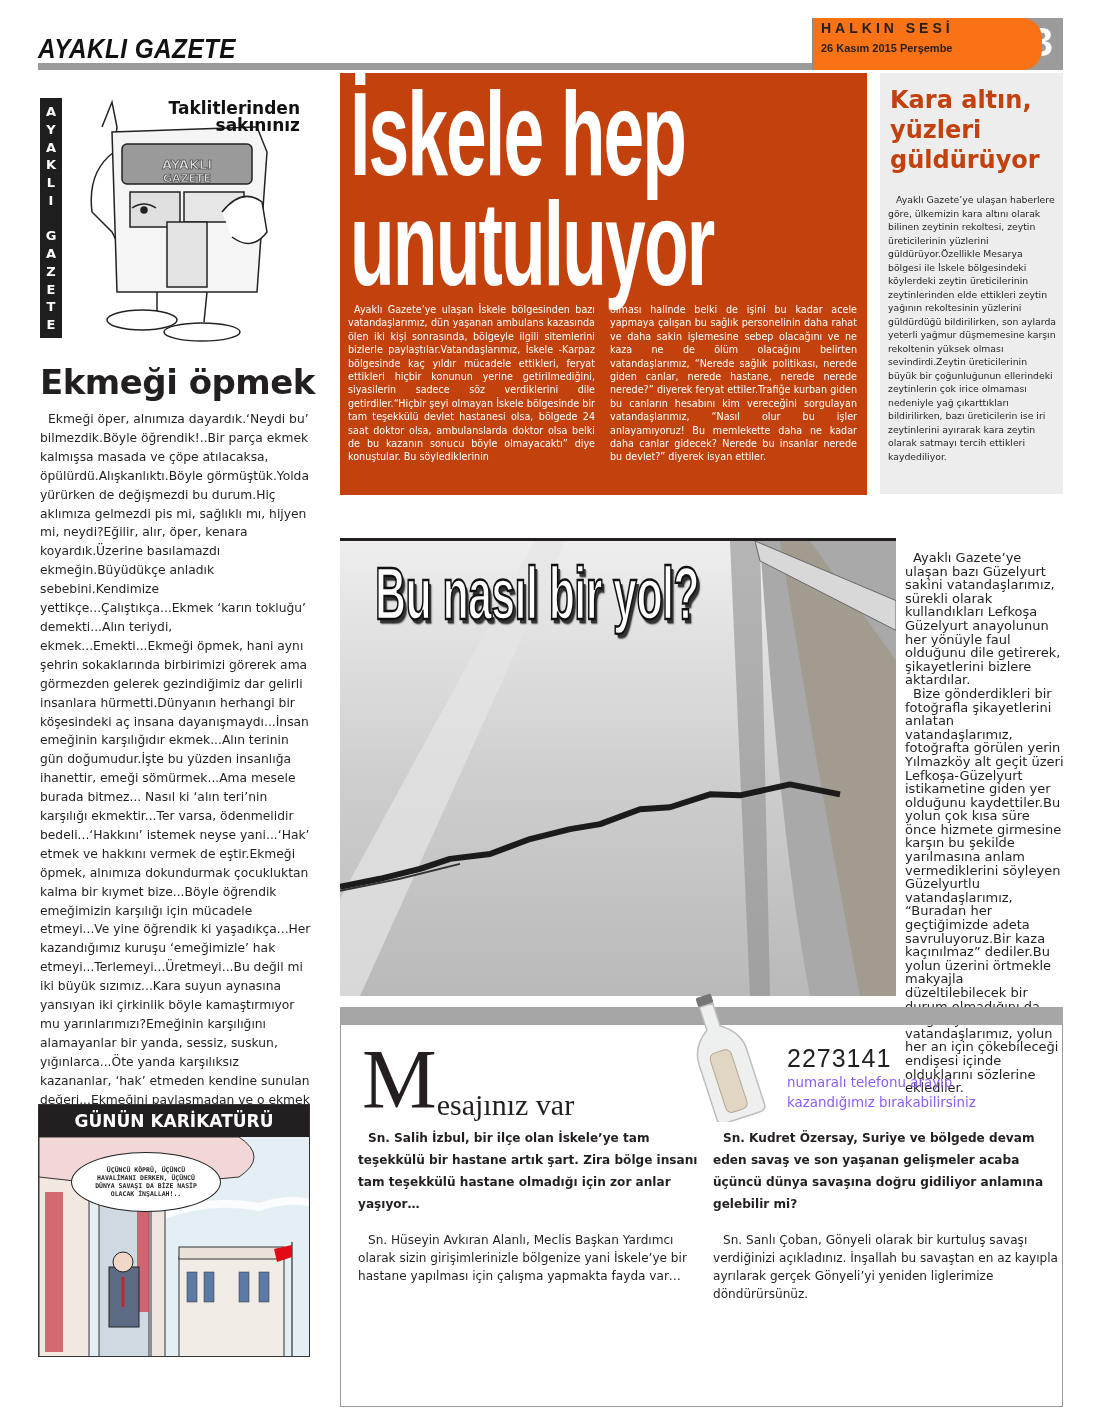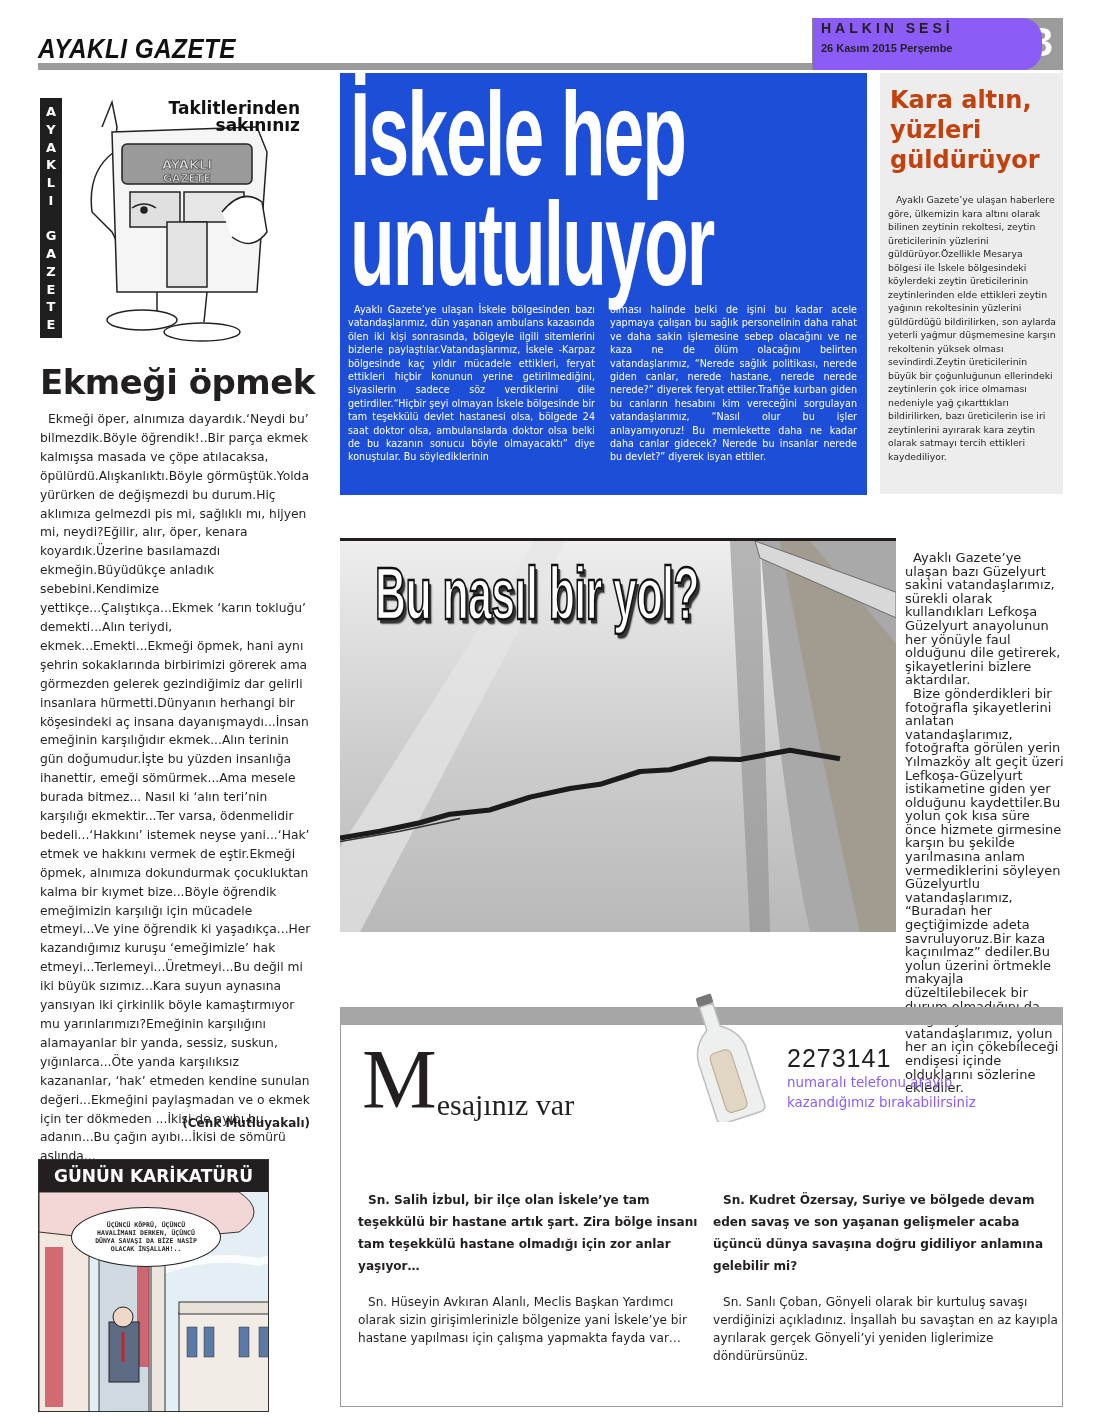--- a/index.html
+++ b/index.html
@@ -2,71 +2,71 @@
 <html><head>
 <meta charset="utf-8">
 <style>
   * { box-sizing: border-box; margin: 0; padding: 0; }
   html, body { width: 1102px; height: 1417px; background: #ffffff; overflow: hidden; }
   body { position: relative; font-family: "Liberation Sans", "DejaVu Sans", sans-serif; color: #231f20; }
 
   
   .masthead-section { position: absolute; left: 38px; top: 34px; font-family: "Liberation Sans", sans-serif; font-weight: 700; font-style: italic; font-size: 27px; letter-spacing: 0.5px; transform: scaleX(0.9); transform-origin: left; color: #111; }
   .masthead-rule { position: absolute; left: 38px; top: 63px; width: 1025px; height: 7px; background: #9b9b9b; }
-  .masthead-right { position: absolute; left: 812px; top: 18px; width: 230px; height: 52px; background: #8b5cf6; border-left: 1px solid #888; border-radius: 0 20px 20px 0; padding-left: 8px; z-index: 2; }
+  .masthead-right { position: absolute; left: 812px; top: 18px; width: 230px; height: 52px; background: #f97316; border-left: 1px solid #888; border-radius: 0 20px 20px 0; padding-left: 8px; z-index: 2; }
   .paper-name { font-size: 14px; font-weight: 700; letter-spacing: 4px; margin-top: 2px; }
   .issue-date { font-size: 11px; font-weight: 700; margin-top: 6px; }
   .page-number-box { position: absolute; left: 1003px; top: 18px; width: 60px; height: 52px; background: #9b9b9b; color: #fff; font-family: "Liberation Sans", sans-serif; font-size: 40px; font-weight: 700; text-align: right; padding-right: 10px; line-height: 48px; transform: scaleX(1); z-index: 1; }
 
   
   .logo-strip { position: absolute; left: 40px; top: 98px; width: 22px; height: 240px; background: #1e1e1e; color: #fff; font-family: "DejaVu Sans", sans-serif; font-weight: 700; font-size: 13px; display: flex; flex-direction: column; align-items: center; justify-content: space-between; padding: 6px 0; }
   .logo-art { position: absolute; left: 72px; top: 92px; width: 235px; height: 250px; }
   .logo-caption { position: absolute; left: 110px; top: 100px; width: 190px; text-align: right; font-family: "DejaVu Sans", sans-serif; font-weight: 900; font-size: 17px; line-height: 17px; color: #111; }
 
   
   .column-title { position: absolute; left: 40px; top: 362px; font-family: "DejaVu Sans", sans-serif; font-weight: 700; font-size: 34px; letter-spacing: -0.5px; color: #231f20; }
   .column-body { position: absolute; left: 40px; top: 410px; width: 272px; font-family: "DejaVu Sans", sans-serif; font-size: 12.3px; line-height: 18.9px; color: #231f20; text-indent: 8px; }
   .column-author { position: absolute; left: 40px; top: 1116px; width: 270px; text-align: right; font-family: "DejaVu Sans", sans-serif; font-size: 12px; font-weight: 700; }
 
   
-  .cartoon-box { position: absolute; left: 38px; top: 1159px; width: 231px; height: 253px; border: 1px solid #333; background: #a3a3a3; overflow: hidden; }
+  .cartoon-box { position: absolute; left: 38px; top: 1104px; width: 272px; height: 253px; border: 1px solid #333; background: #a3a3a3; overflow: hidden; }
   .cartoon-header { position: absolute; left: 0; top: 0; width: 100%; height: 32px; background: #231f20; color: #fff; text-align: center; font-family: "DejaVu Sans", sans-serif; font-weight: 700; font-size: 17px; line-height: 32px; z-index: 3; }
   .cartoon-art { position: absolute; left: 0; top: 32px; width: 272px; height: 221px; }
   .cartoon-bubble { position: absolute; left: 32px; top: 47px; width: 150px; height: 60px; background: #fff; border: 1.5px solid #222; border-radius: 50%; z-index: 4; display: flex; align-items: center; justify-content: center; text-align: center; font-family: "DejaVu Sans Mono", monospace; font-size: 6.5px; line-height: 8px; font-weight: 700; padding: 6px 14px; }
 
   
-  .lead-box { position: absolute; left: 340px; top: 73px; width: 527px; height: 422px; background: #1d4ed8; color: #fff; }
+  .lead-box { position: absolute; left: 340px; top: 73px; width: 527px; height: 422px; background: #c2410c; color: #fff; }
   .lead-headline { position: absolute; left: 10px; top: 6px; width: 510px; font-family: "Liberation Sans", sans-serif; font-weight: 700; font-size: 118px; line-height: 110px; letter-spacing: -3px; transform: scaleX(0.62); transform-origin: left top; white-space: nowrap; color: #fff; }
   .lead-headline div { width: 820px; }
   .lead-col { position: absolute; top: 230px; width: 247px; font-family: "DejaVu Sans", sans-serif; font-size: 9.6px; line-height: 13.4px; text-align: justify; color: #fff; }
   .lead-col.c1 { left: 8px; text-indent: 6px; }
   .lead-col.c2 { left: 270px; }
 
   
   .side-box { position: absolute; left: 880px; top: 73px; width: 183px; height: 421px; background: #ededed; }
   .side-title { position: absolute; left: 10px; top: 12px; width: 170px; font-family: "DejaVu Sans", sans-serif; font-weight: 700; font-size: 24px; line-height: 30px; color: #c2410c; }
   .side-body { position: absolute; left: 8px; top: 120px; width: 168px; font-family: "DejaVu Sans", sans-serif; font-size: 9.3px; line-height: 13.5px; color: #231f20; text-indent: 8px; }
 
   
-  .photo { position: absolute; left: 340px; top: 538px; width: 556px; height: 394px; border-top: 3px solid #231f20; overflow: hidden; background: #cfcfcf; text-align: center; }
+  .photo { position: absolute; left: 340px; top: 538px; width: 556px; height: 458px; border-top: 3px solid #231f20; overflow: hidden; background: #cfcfcf; text-align: center; }
   .photo svg { width: 100%; height: 100%; display: block; }
   .photo-headline { position: absolute; left: 35px; top: 13px; font-family: "Liberation Sans", sans-serif; font-weight: 700; font-size: 74px; line-height: 80px; color: #fff; letter-spacing: -1px; transform: scaleX(0.58); transform-origin: left top; white-space: nowrap; -webkit-text-stroke: 2.5px #111; text-shadow: 4px 4px 0 #333, 5px 5px 2px #555; }
   .road-body { position: absolute; left: 905px; top: 551px; width: 160px; font-family: "DejaVu Sans", sans-serif; font-size: 13px; line-height: 13.6px; color: #231f20; }
   .road-body p { text-indent: 8px; }
 
   
   .msg-box { position: absolute; left: 340px; top: 1007px; width: 723px; height: 400px; border: 1px solid #999; border-top: none; }
   .msg-bar { position: absolute; left: 340px; top: 1007px; width: 723px; height: 18px; background: #a6a6a6; }
   .bottle { position: absolute; left: 670px; top: 992px; width: 110px; height: 130px; z-index: 3; }
   .msg-title { position: absolute; left: 362px; top: 1040px; font-family: "Liberation Serif", serif; color: #231f20; }
   .msg-title-initial { font-size: 84px; line-height: 80px; vertical-align: bottom; }
   .msg-title-rest { font-size: 30px; line-height: 30px; }
   .msg-phone { position: absolute; left: 787px; top: 1044px; font-family: "Liberation Sans", sans-serif; font-size: 25px; letter-spacing: 1px; color: #231f20; }
   .msg-hint { position: absolute; left: 787px; top: 1073px; font-family: "DejaVu Sans", sans-serif; font-size: 13.4px; line-height: 20px; color: #8b5cf6; }
-  .msg-col { position: absolute; top: 1189px; width: 352px; font-family: "DejaVu Sans", sans-serif; font-size: 12.1px; color: #231f20; }
+  .msg-col { position: absolute; top: 1127px; width: 352px; font-family: "DejaVu Sans", sans-serif; font-size: 12.1px; color: #231f20; }
   .msg-col.left { left: 358px; }
   .msg-col.right { left: 713px; }
   .msg-item { text-indent: 10px; margin-bottom: 16px; line-height: 18px; }
   .msg-item.bold { font-weight: 700; line-height: 22px; }
   .msg-col.left .msg-item.bold { line-height: 22px; }
 </style>
 </head>
 <body>
 
 <div class="masthead-section">AYAKLI GAZETE</div>

